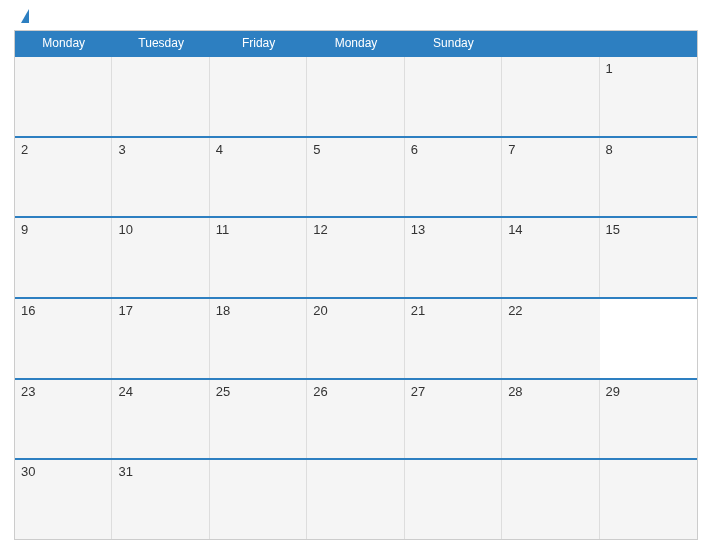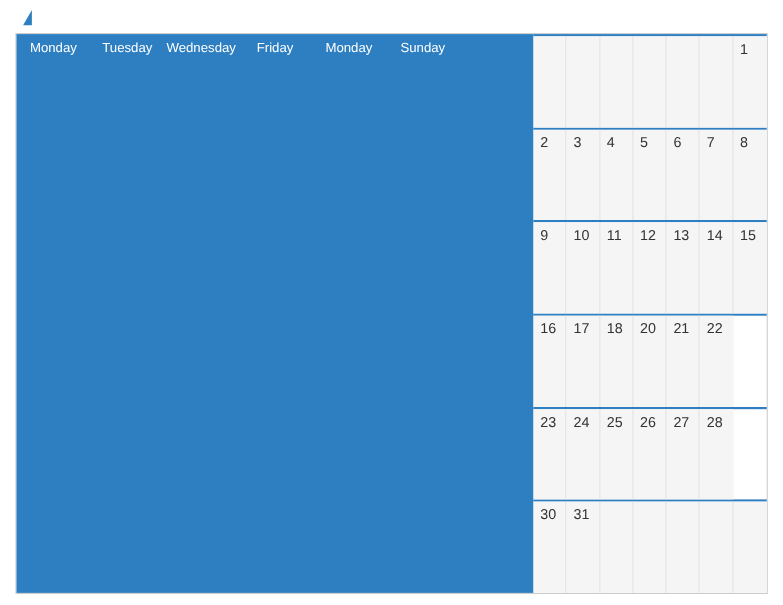--- a/index.html
+++ b/index.html
@@ -61,21 +61,21 @@
     .country {
       font-size: 14px;
       color: #333;
       text-align: right;
       min-width: 60px;
     }
     
     .calendar {
       flex: 1;
       display: flex;
-      flex-direction: row;
+      flex-direction: column;
       border: 1px solid #ccc;
     }
     .cal-header-row {
       display: grid;
       grid-template-columns: repeat(7, 1fr);
       background: #2d7fc1;
     }
     .cal-header-cell {
       color: #fff;
       font-size: 12px;
@@ -128,21 +128,20 @@
     </div>
     <h1 class="calendar-title"></h1>
     <div class="country"></div>
   </div>
 
   <div class="calendar">
 
     <div class="cal-header-row">
     <div class="cal-header-cell">Monday</div>
         <div class="cal-header-cell">Tuesday</div>
-        <div class="cal-header-cell">Wednesday</div>
         <div class="cal-header-cell">Friday</div>
         <div class="cal-header-cell">Monday</div>
         <div class="cal-header-cell">Sunday</div>
       </div>
 
     <div class="cal-body">
     <div class="cal-row">
           <div class="cal-cell empty"></div>
           <div class="cal-cell empty"></div>
           <div class="cal-cell empty"></div>
@@ -177,20 +176,21 @@
           <div class="cal-cell"><span class="day-num">21</span></div>
           <div class="cal-cell"><span class="day-num">22</span></div>
         </div>
         <div class="cal-row">
           <div class="cal-cell"><span class="day-num">23</span></div>
           <div class="cal-cell"><span class="day-num">24</span></div>
           <div class="cal-cell"><span class="day-num">25</span></div>
           <div class="cal-cell"><span class="day-num">26</span></div>
           <div class="cal-cell"><span class="day-num">27</span></div>
           <div class="cal-cell"><span class="day-num">28</span></div>
+          <div class="cal-cell"><span class="day-num">29</span></div>
         </div>
         <div class="cal-row">
           <div class="cal-cell"><span class="day-num">30</span></div>
           <div class="cal-cell"><span class="day-num">31</span></div>
           <div class="cal-cell empty"></div>
           <div class="cal-cell empty"></div>
           <div class="cal-cell empty"></div>
           <div class="cal-cell empty"></div>
           <div class="cal-cell empty"></div>
         </div>

